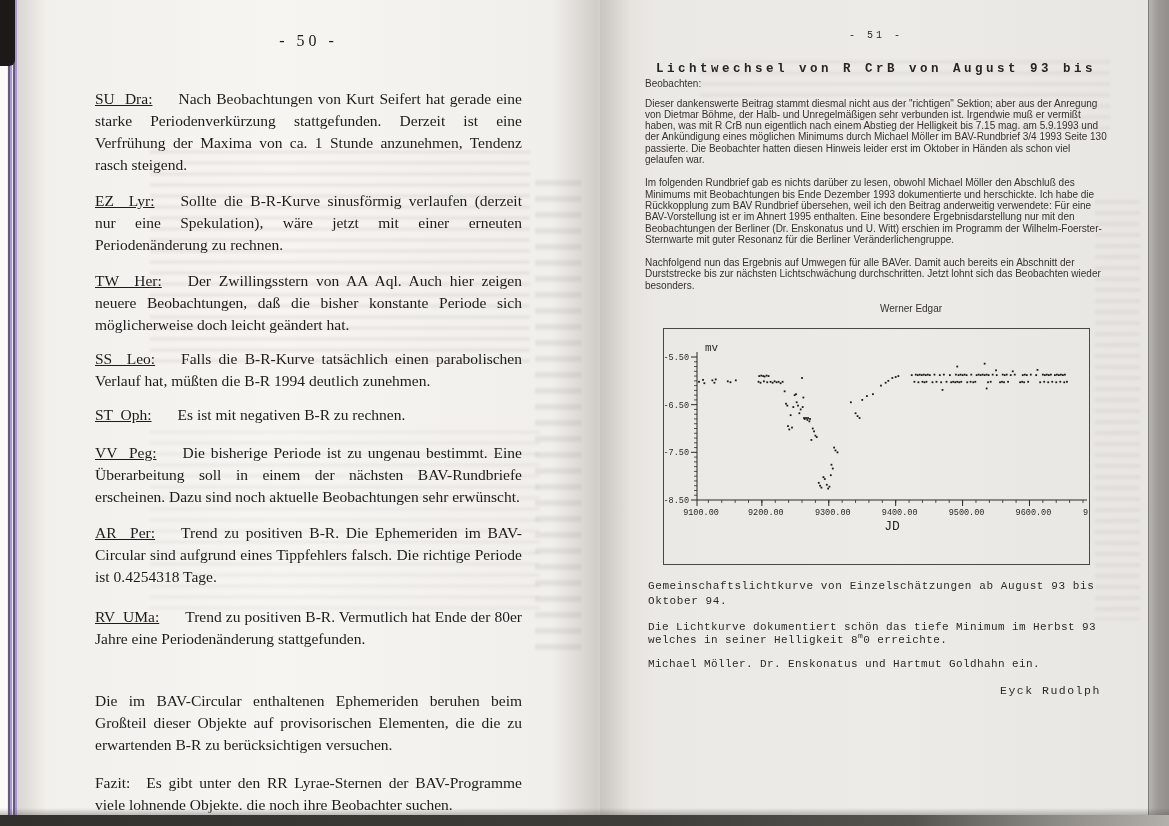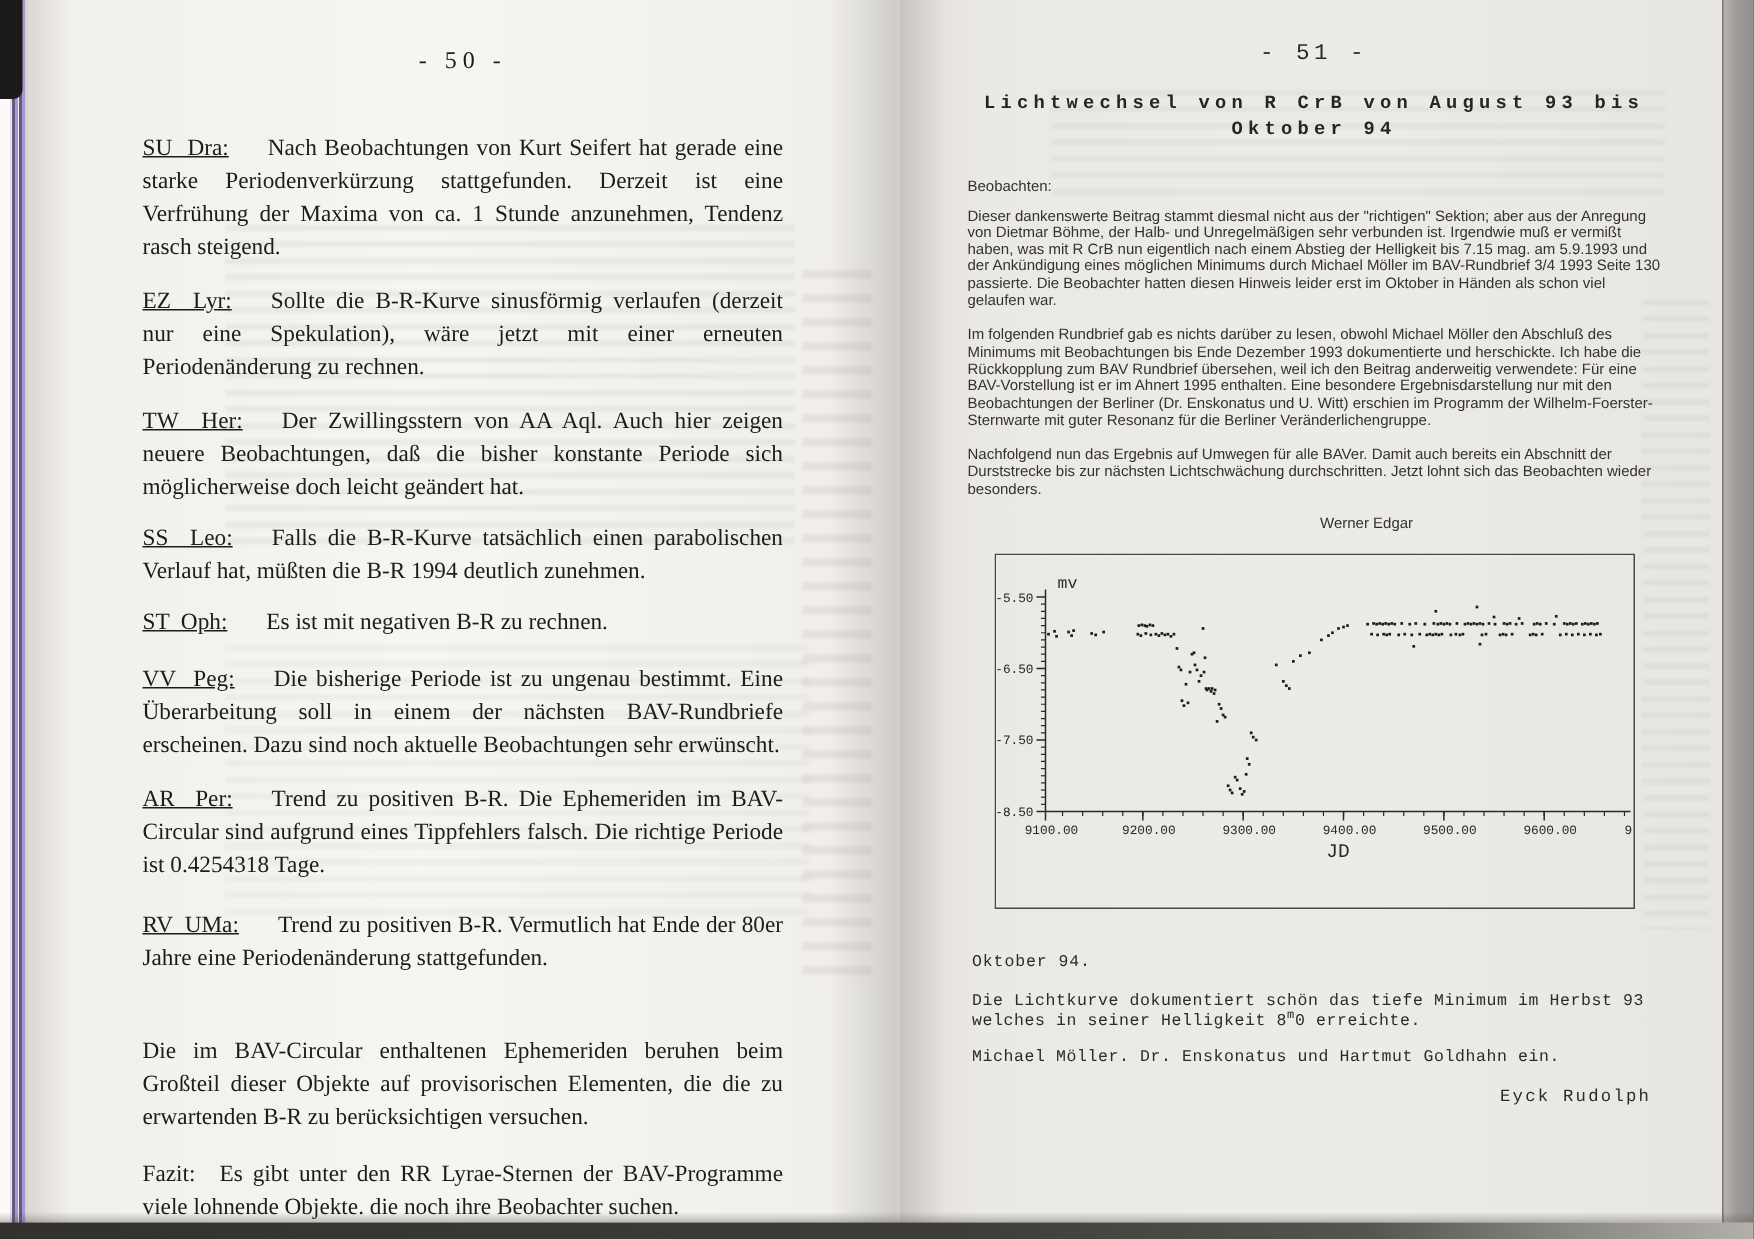--- a/index.html
+++ b/index.html
@@ -30,21 +30,21 @@
   .lp-content{position:absolute;left:95px;top:30px;width:427px;font-size:15.5px;line-height:22px;}
   .lp-pageno{text-align:center;letter-spacing:4px;margin:0 0 36px 0;font-size:16px;}
   .lp-p{margin:0 0 14px 0;text-align:justify;}
   .lp-p.m12{margin-bottom:12px;} .lp-p.m16{margin-bottom:16px;} .lp-p.m18{margin-bottom:18px;}
   .lp-p.m40{margin-bottom:40px;} .lp-p.m6{margin-bottom:20px;}
   .star{text-decoration:underline;white-space:pre;padding-right:26px;}
   .lp-sig{text-align:right;margin:0;padding-right:2px;}
   
   .rp-content{position:absolute;left:645px;top:30px;width:462px;color:#34322f;
      font-family:"Liberation Sans",sans-serif;font-size:10px;line-height:11.3px;}
-  .rp-pageno{font-family:"Liberation Mono",monospace;font-size:15px;letter-spacing:3px;
+  .rp-pageno{font-family:"Liberation Mono",monospace;font-size:10px;letter-spacing:3px;
      text-align:center;color:#2a2927;margin:0 0 20px 0;}
   .rp-title{font-family:"Liberation Mono",monospace;font-weight:bold;font-size:12.5px;line-height:17px;
      letter-spacing:3.5px;text-align:center;color:#262523;margin:0;}
   .rp-title2{margin-bottom:24px;}
   .rp-note-label{margin:0 0 8px 0;}
   .rp-par{margin:0 0 12px 0;}
   .rp-sig1{margin:4px 0 14px 235px;}
   
   .chart-frame{position:relative;width:427px;height:237px;margin:0 0 14px 18px;}
   .chart-frame svg{display:block;}
@@ -84,21 +84,20 @@
     <p class="lp-p m40"><span class="star">RV  UMa:</span><span>Trend zu positiven B-R. Vermutlich hat Ende der 80er Jahre eine Periodenänderung stattgefunden.</span></p>
 
     <p class="lp-p m16">Die im BAV-Circular enthaltenen Ephemeriden beruhen beim Großteil dieser Objekte auf provisorischen Elementen, die die zu erwartenden B-R zu berücksichtigen versuchen.</p>
     <p class="lp-p m6"><span style="white-space:pre;padding-right:16px;">Fazit:</span><span>Es gibt unter den RR Lyrae-Sternen der BAV-Programme viele lohnende Objekte. die noch ihre Beobachter suchen.</span></p>
     <p class="lp-sig">Edgar Wunder</p>
   </div>
 
   <div class="rp-content">
     <p class="rp-pageno">- 51 -</p>
     <p class="rp-title">Lichtwechsel von R CrB von August 93 bis</p>
-    <p class="rp-title rp-title2">Oktober 94</p>
 
     <p class="rp-note-label">Beobachten:</p>
     <p class="rp-par">Dieser dankenswerte Beitrag stammt diesmal nicht aus der "richtigen" Sektion; aber aus der Anregung von Dietmar Böhme, der Halb- und Unregelmäßigen sehr verbunden ist. Irgendwie muß er vermißt haben, was mit  R CrB nun eigentlich nach einem Abstieg der Helligkeit bis 7.15 mag. am 5.9.1993 und der Ankündigung eines möglichen Minimums durch Michael Möller im BAV-Rundbrief 3/4 1993 Seite 130 passierte. Die Beobachter hatten diesen Hinweis leider erst im Oktober in Händen als schon viel gelaufen war.</p>
     <p class="rp-par">Im folgenden Rundbrief gab es nichts darüber zu lesen, obwohl Michael Möller den Abschluß des Minimums mit Beobachtungen bis Ende Dezember 1993 dokumentierte und herschickte. Ich habe die Rückkopplung zum BAV Rundbrief übersehen, weil ich den Beitrag anderweitig verwendete: Für eine BAV-Vorstellung ist er im Ahnert 1995 enthalten. Eine besondere Ergebnisdarstellung nur mit den Beobachtungen der Berliner (Dr. Enskonatus und U. Witt) erschien im Programm der Wilhelm-Foerster- Sternwarte mit guter Resonanz für die Berliner Veränderlichengruppe.</p>
     <p class="rp-par">Nachfolgend nun das Ergebnis auf Umwegen für alle BAVer. Damit auch bereits ein Abschnitt der Durststrecke bis zur nächsten Lichtschwächung durchschritten. Jetzt lohnt sich das Beobachten wieder besonders.</p>
     <p class="rp-sig1">Werner Edgar</p>
 
     <div class="chart-frame">
       <svg width="427" height="237" viewBox="0 0 427 237" xmlns="http://www.w3.org/2000/svg">
           <rect x="0.5" y="0.5" width="426" height="236" fill="none" stroke="#4a4846" stroke-width="1"></rect>
@@ -356,21 +355,21 @@
           <rect x="320.7500857632933" y="34.77333333333332" width="1.8" height="1.8" fill="#1d1c1a"></rect>
           <rect x="373.5974271012007" y="40.969999999999985" width="1.8" height="1.8" fill="#1d1c1a"></rect>
           <rect x="278.60600343053176" y="60.99000000000002" width="1.8" height="1.8" fill="#1d1c1a"></rect>
           <rect x="322.75694682675817" y="59.56000000000001" width="1.8" height="1.8" fill="#1d1c1a"></rect>
           <rect x="332.12229845626075" y="41.44666666666668" width="1.8" height="1.8" fill="#1d1c1a"></rect>
           <rect x="348.8461406518011" y="42.39999999999999" width="1.8" height="1.8" fill="#1d1c1a"></rect>
         </svg>
     </div>
 
     <p class="rp-caption">
-      <br>
+      <span>Gemeinschaftslichtkurve von Einzelschätzungen ab August 93 bis</span><br>
       <span>Oktober 94.</span>
     </p>
 
     <p class="rp-body">
       <span>Die Lichtkurve dokumentiert schön das tiefe Minimum im Herbst 93</span><br>
       <span><span>welches in seiner Helligkeit 8</span><sup>m</sup><span>0 erreichte.</span></span><br>
       <br>
       <span>Michael Möller. Dr. Enskonatus und Hartmut Goldhahn ein.</span>
     </p>
 

